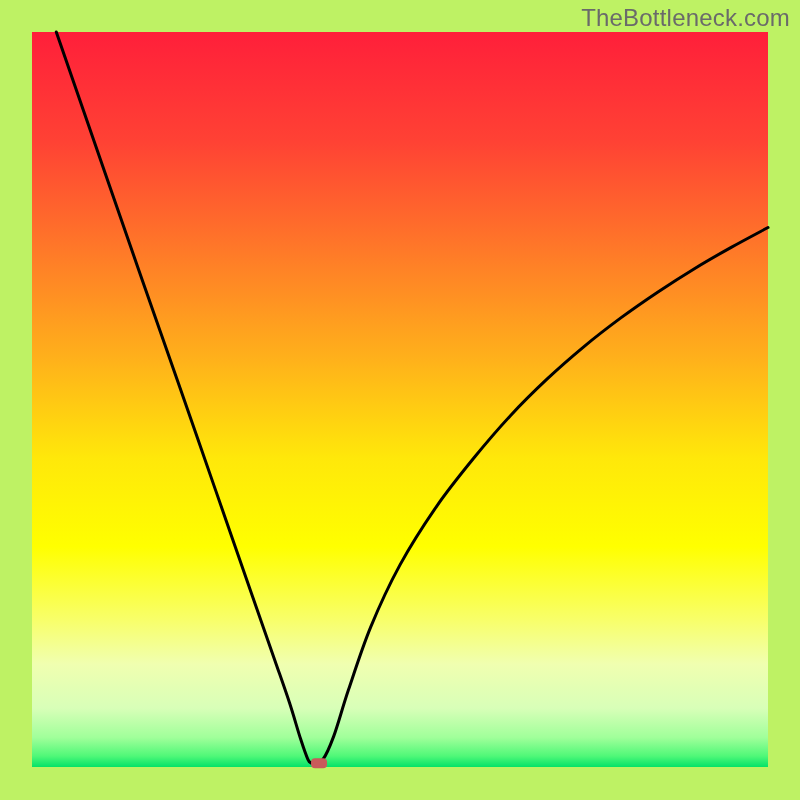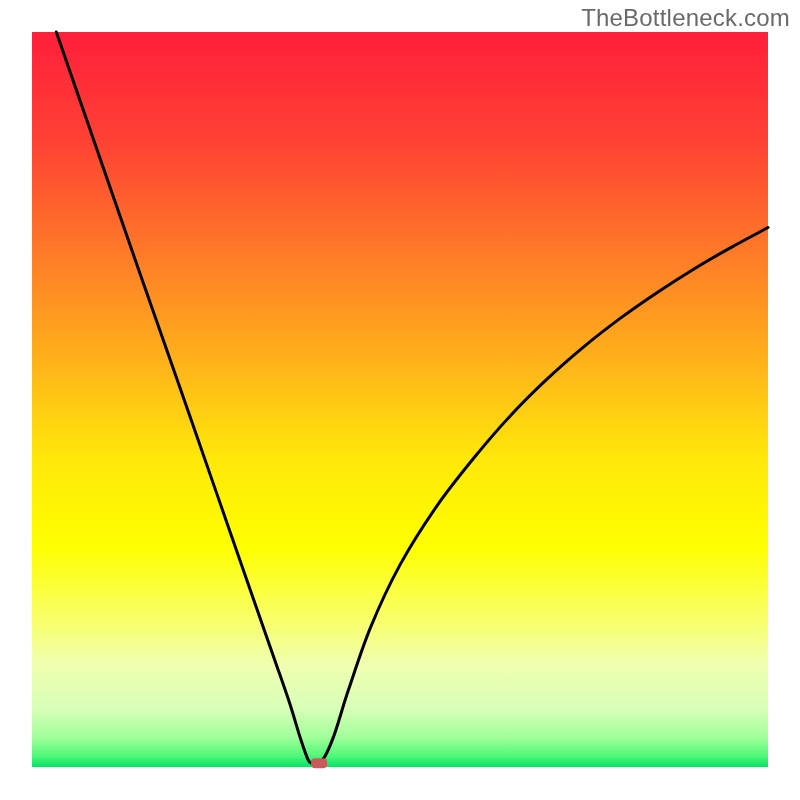--- a/index.html
+++ b/index.html
@@ -8,21 +8,21 @@
     width: 800px;
     height: 800px;
     background: #000;
     font-family: Arial, Helvetica, sans-serif;
     overflow: hidden;
   }
   .frame {
     position: relative;
     width: 800px;
     height: 800px;
-    background: #ffffff;
+    background: #bef264;
   }
   .watermark {
     position: absolute;
     top: 4px;
     right: 10px;
     color: #6a6a6a;
     font-size: 24px;
     font-weight: 400;
     letter-spacing: 0.2px;
     z-index: 20;

